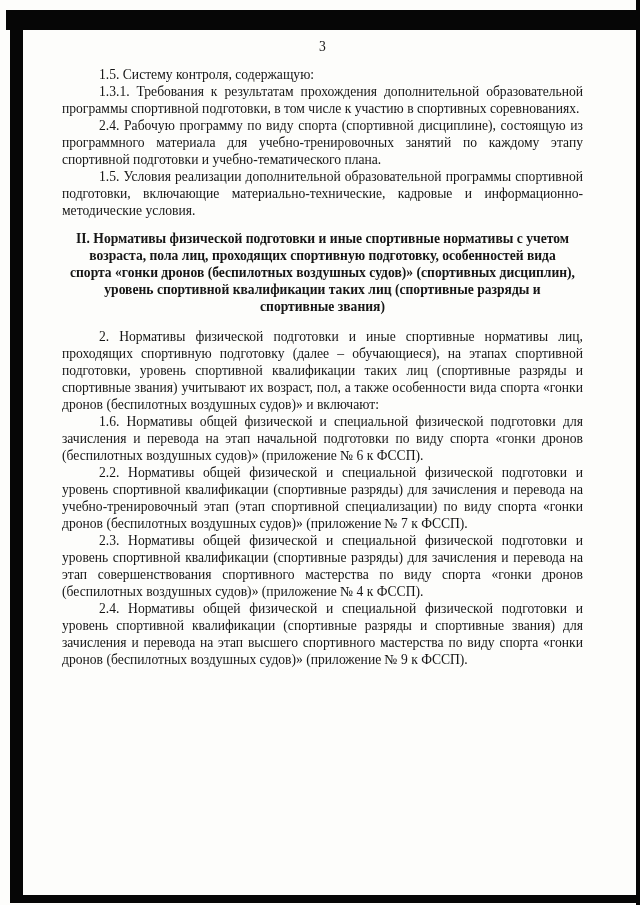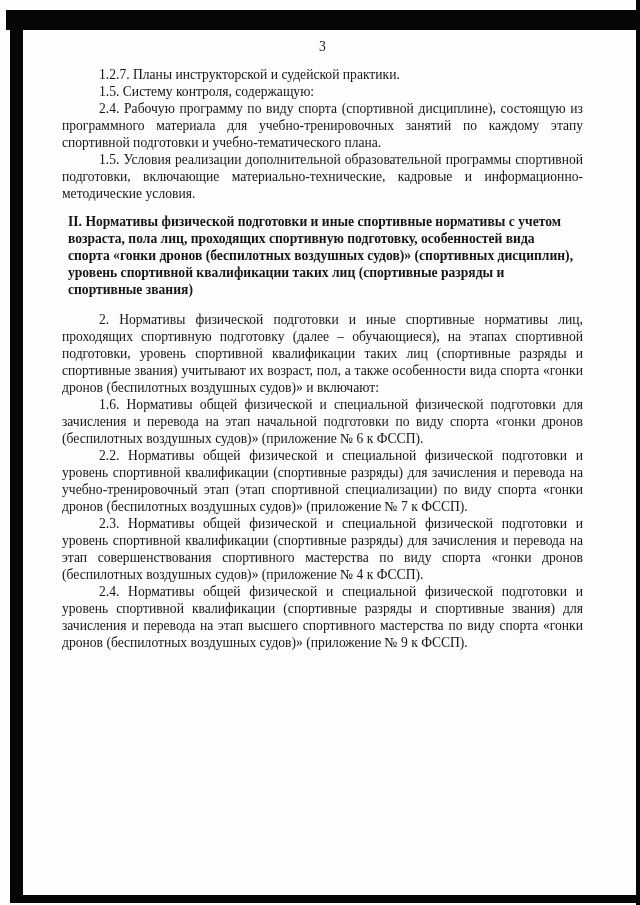--- a/index.html
+++ b/index.html
@@ -35,40 +35,40 @@
     text-align: center;
     margin: 0 0 11px 0;
   }
   p.para {
     margin: 0;
     text-align: justify;
     text-indent: 37px;
   }
   .heading {
     font-weight: bold;
-    text-align: left;
+    text-align: center;
     margin: 11px 6px 13px 6px;
   }
 </style>
 </head>
 <body>
 
 <div class="page">
 
   <div class="bar bar-top"></div>
   <div class="bar bar-left"></div>
   <div class="bar bar-right"></div>
   <div class="bar bar-bottom"></div>
 
   <div class="content">
 
     <div class="page-num">3</div>
 
-    <p class="para">1.2.7. Планы инструкторской и судейской практики.</p>
     <p class="para">1.5. Систему контроля, содержащую:</p>
+    <p class="para">1.3.1. Требования к результатам прохождения дополнительной образовательной программы спортивной подготовки, в том числе к участию в спортивных соревнованиях.</p>
     <p class="para">2.4. Рабочую программу по виду спорта (спортивной дисциплине), состоящую из программного материала для учебно-тренировочных занятий по каждому этапу спортивной подготовки и учебно-тематического плана.</p>
     <p class="para">1.5. Условия реализации дополнительной образовательной программы спортивной подготовки, включающие материально-технические, кадровые и информационно-методические условия.</p>
 
     <div class="heading">II. Нормативы физической подготовки и иные спортивные нормативы с учетом возраста, пола лиц, проходящих спортивную подготовку, особенностей вида спорта «гонки дронов (беспилотных воздушных судов)» (спортивных дисциплин), уровень спортивной квалификации таких лиц (спортивные разряды и спортивные звания)</div>
 
     <p class="para">2. Нормативы физической подготовки и иные спортивные нормативы лиц, проходящих спортивную подготовку (далее – обучающиеся), на этапах спортивной подготовки, уровень спортивной квалификации таких лиц (спортивные разряды и спортивные звания) учитывают их возраст, пол, а также особенности вида спорта «гонки дронов (беспилотных воздушных судов)» и включают:</p>
     <p class="para">1.6. Нормативы общей физической и специальной физической подготовки для зачисления и перевода на этап начальной подготовки по виду спорта «гонки дронов (беспилотных воздушных судов)» (приложение № 6 к ФССП).</p>
     <p class="para">2.2. Нормативы общей физической и специальной физической подготовки и уровень спортивной квалификации (спортивные разряды) для зачисления и перевода на учебно-тренировочный этап (этап спортивной специализации) по виду спорта «гонки дронов (беспилотных воздушных судов)» (приложение № 7 к ФССП).</p>
     <p class="para">2.3. Нормативы общей физической и специальной физической подготовки и уровень спортивной квалификации (спортивные разряды) для зачисления и перевода на этап совершенствования спортивного мастерства по виду спорта «гонки дронов (беспилотных воздушных судов)» (приложение № 4 к ФССП).</p>
     <p class="para">2.4. Нормативы общей физической и специальной физической подготовки и уровень спортивной квалификации (спортивные разряды и спортивные звания) для зачисления и перевода на этап высшего спортивного мастерства по виду спорта «гонки дронов (беспилотных воздушных судов)» (приложение № 9 к ФССП).</p>

